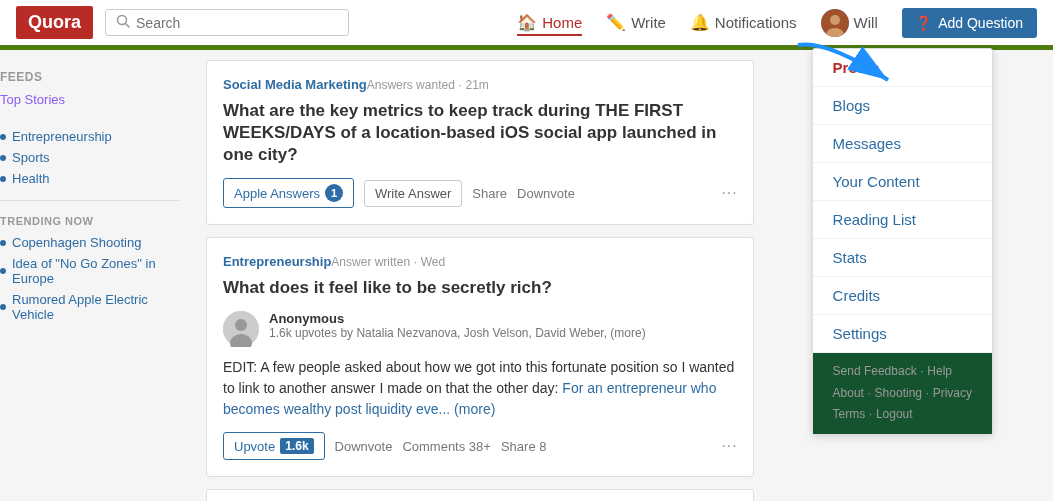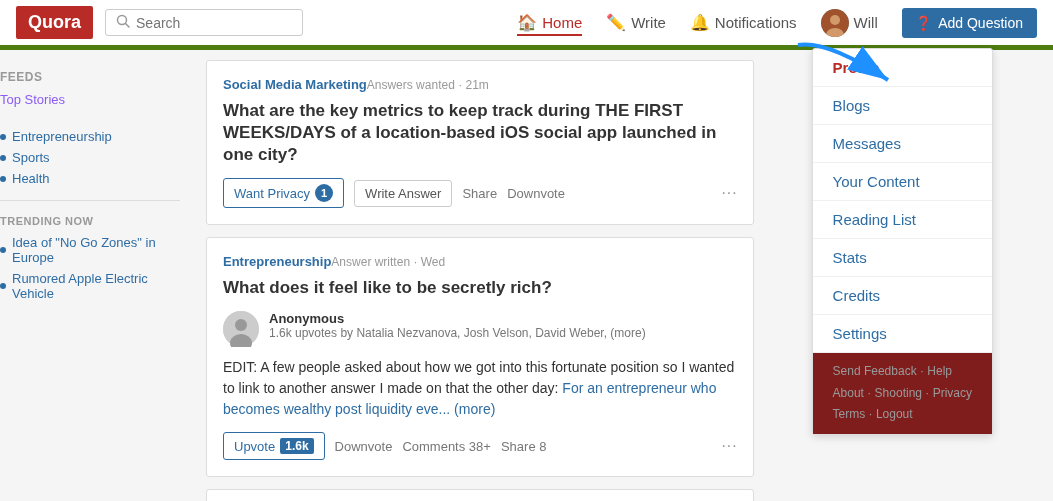--- a/index.html
+++ b/index.html
@@ -24,21 +24,21 @@
       padding: 6px 12px;
       border-radius: 2px;
       margin-right: 12px;
       cursor: pointer;
     }
     .search-bar {
       display: flex;
       border: 1px solid #ccc;
       border-radius: 3px;
       padding: 4px 10px;
-      width: 198px;
+      width: 244px;
       background: white;
     }
     .search-bar input {
       border: none;
       outline: none;
       font-size: 14px;
       width: 100%;
       color: #999;
     }
     .search-icon-svg { color: #999; margin-right: 6px; }
@@ -299,21 +299,21 @@
       padding: 10px 20px;
       font-size: 15px;
       color: #2e6da4;
       cursor: pointer;
       text-decoration: none;
       border-bottom: 1px solid #f0f0f0;
     }
     .dropdown-item.active { color: #b92b27; font-weight: bold; }
     .dropdown-footer {
       padding: 8px 20px;
-      background: #7f1d1d;
+      background: #14532d;
     }
     .dropdown-footer-links {
       font-size: 12px;
       color: #999;
       line-height: 1.8;
     }
     .dropdown-footer-links span { cursor: pointer; }
     .dropdown-arrow {
       position: absolute;
       top: 35px;
@@ -416,39 +416,43 @@
       <div class="dot"></div>
       <span>Health</span>
     </div>
 
     <hr class="sidebar-divider">
 
     <div class="trending-title">TRENDING NOW</div>
 
     <div class="sidebar-feed-item">
       <div class="dot"></div>
+      <span>Copenhagen Shooting</span>
+    </div>
+    <div class="sidebar-feed-item">
+      <div class="dot"></div>
       <span>Idea of "No Go Zones" in Europe</span>
     </div>
     <div class="sidebar-feed-item">
       <div class="dot"></div>
       <span>Rumored Apple Electric Vehicle</span>
     </div>
   </aside>
 
   <main class="feed">
 
     <div class="feed-item">
       <div class="feed-item-meta">
         <span class="feed-item-topic">Social Media Marketing</span>
         <span class="feed-item-meta-text">Answers wanted · 21m</span>
       </div>
       <div class="feed-item-title">What are the key metrics to keep track during THE FIRST WEEKS/DAYS of a location-based iOS social app launched in one city?</div>
       <div class="feed-actions">
         <button class="btn-want-answers">
-          <span>Want Privacy</span>
+          <span>Apple Answers</span>
           <span class="btn-badge">1</span>
         </button>
         <button class="btn-write-answer">Write Answer</button>
         <span class="action-link">Share</span>
         <span class="action-link">Downvote</span>
         <span class="action-more">···</span>
       </div>
     </div>
 
     <div class="feed-item">

